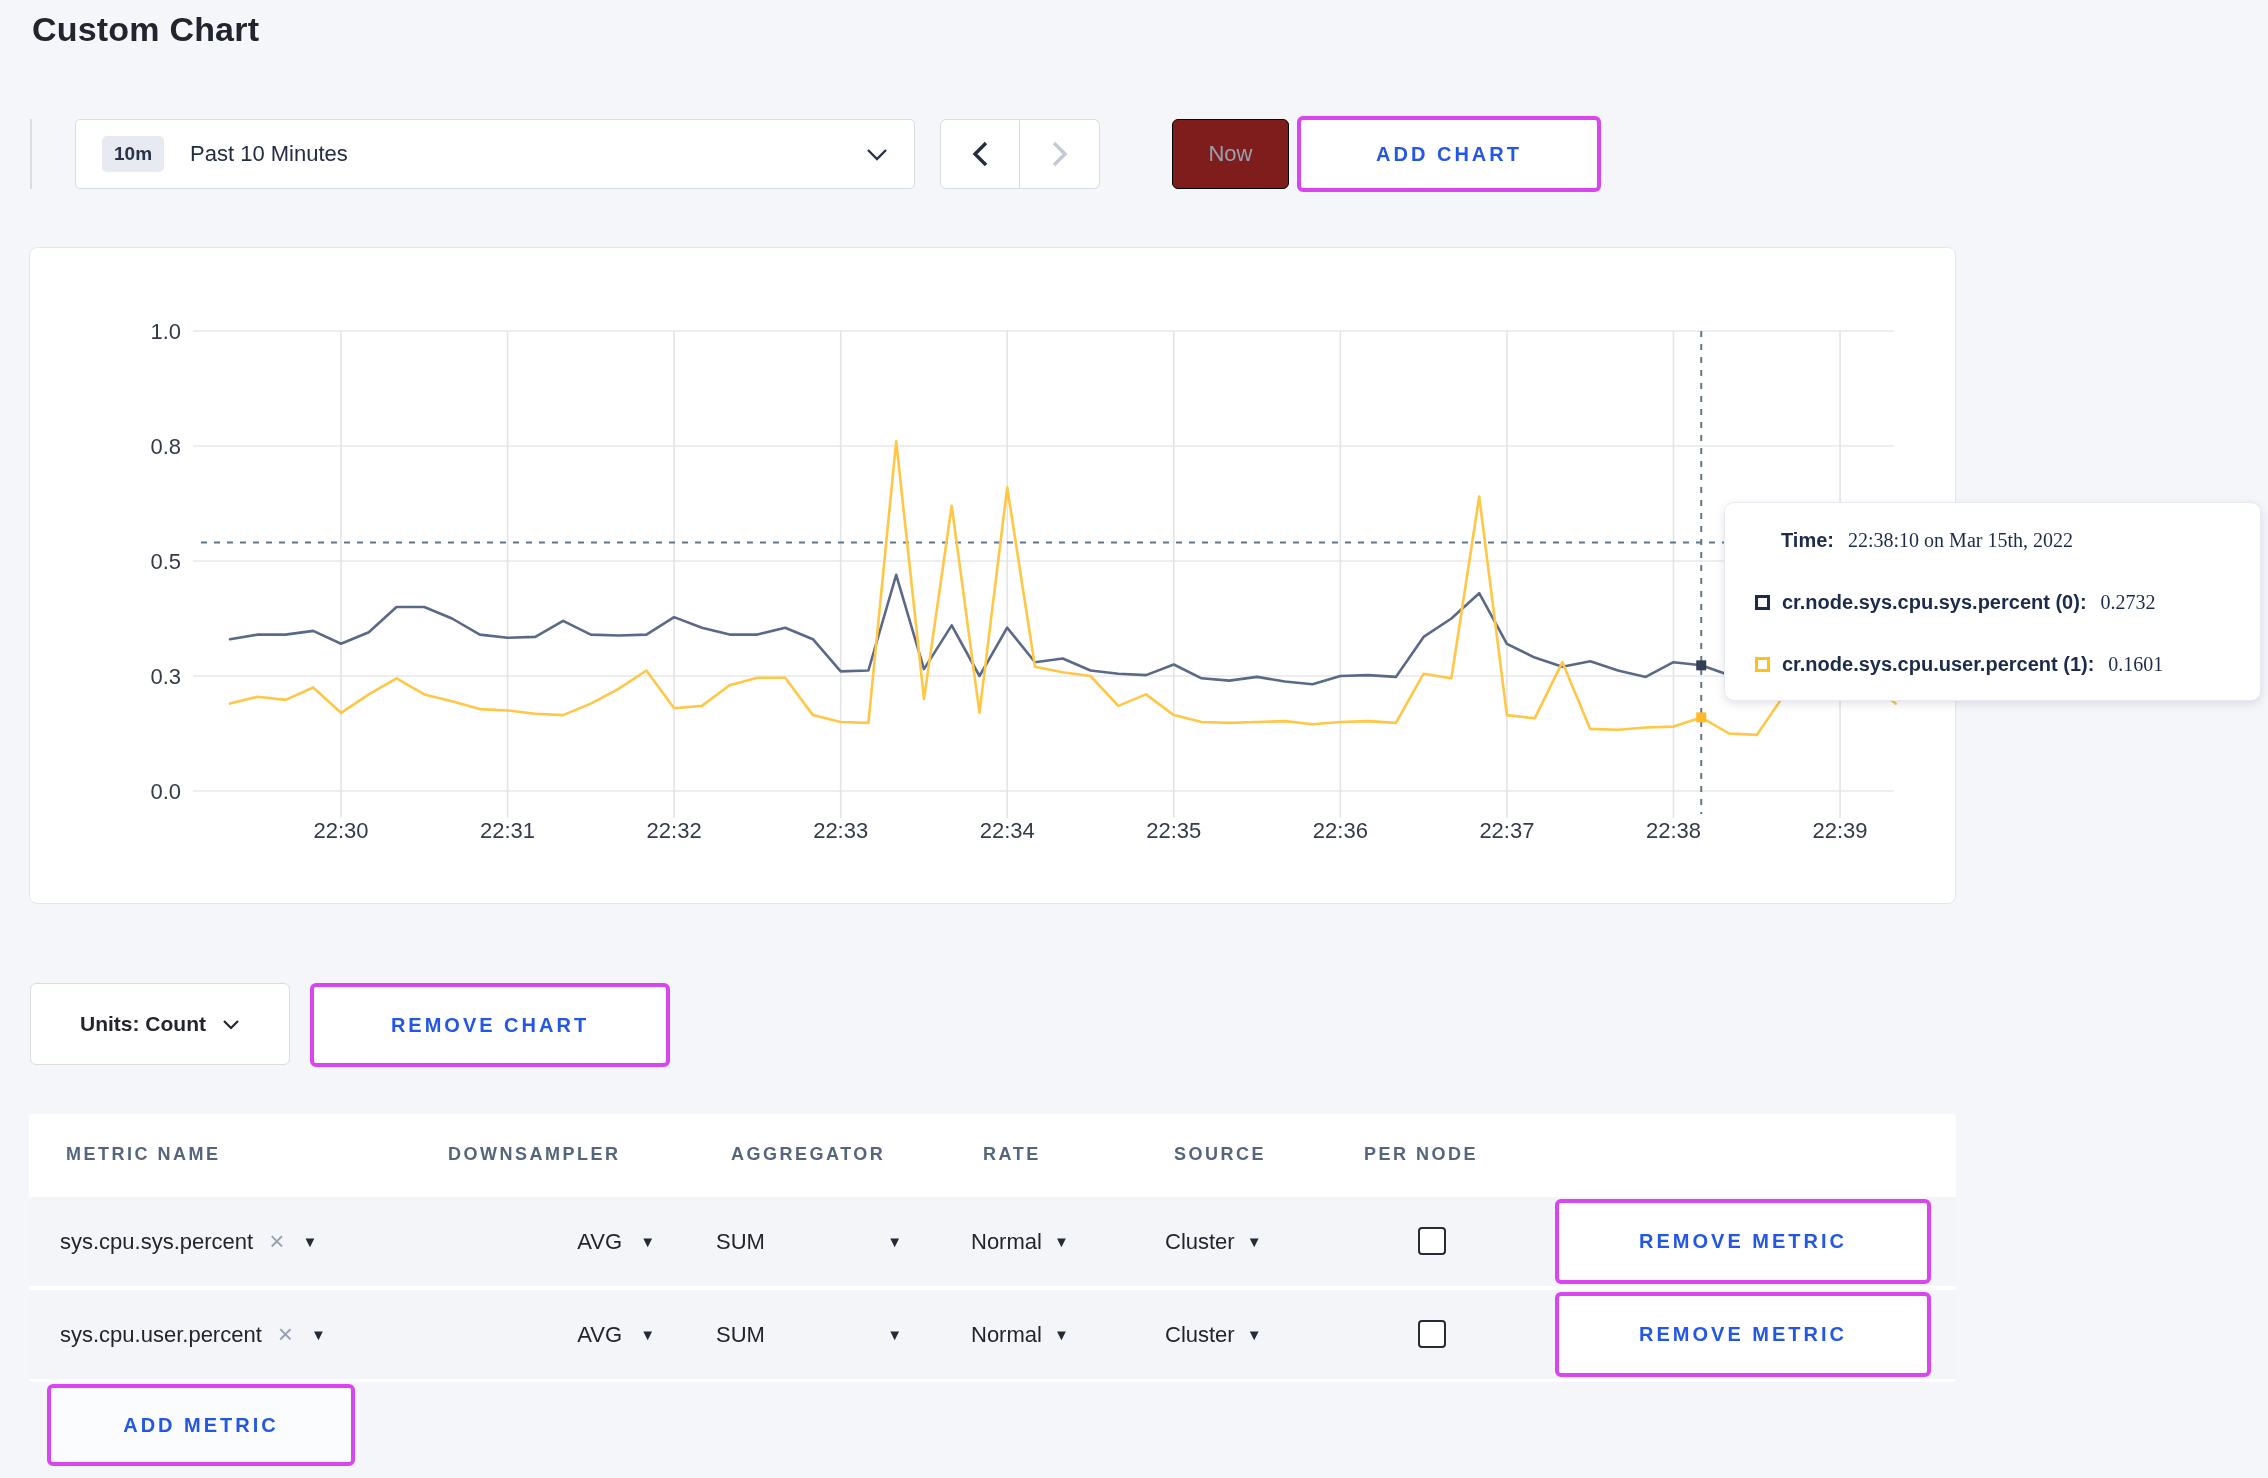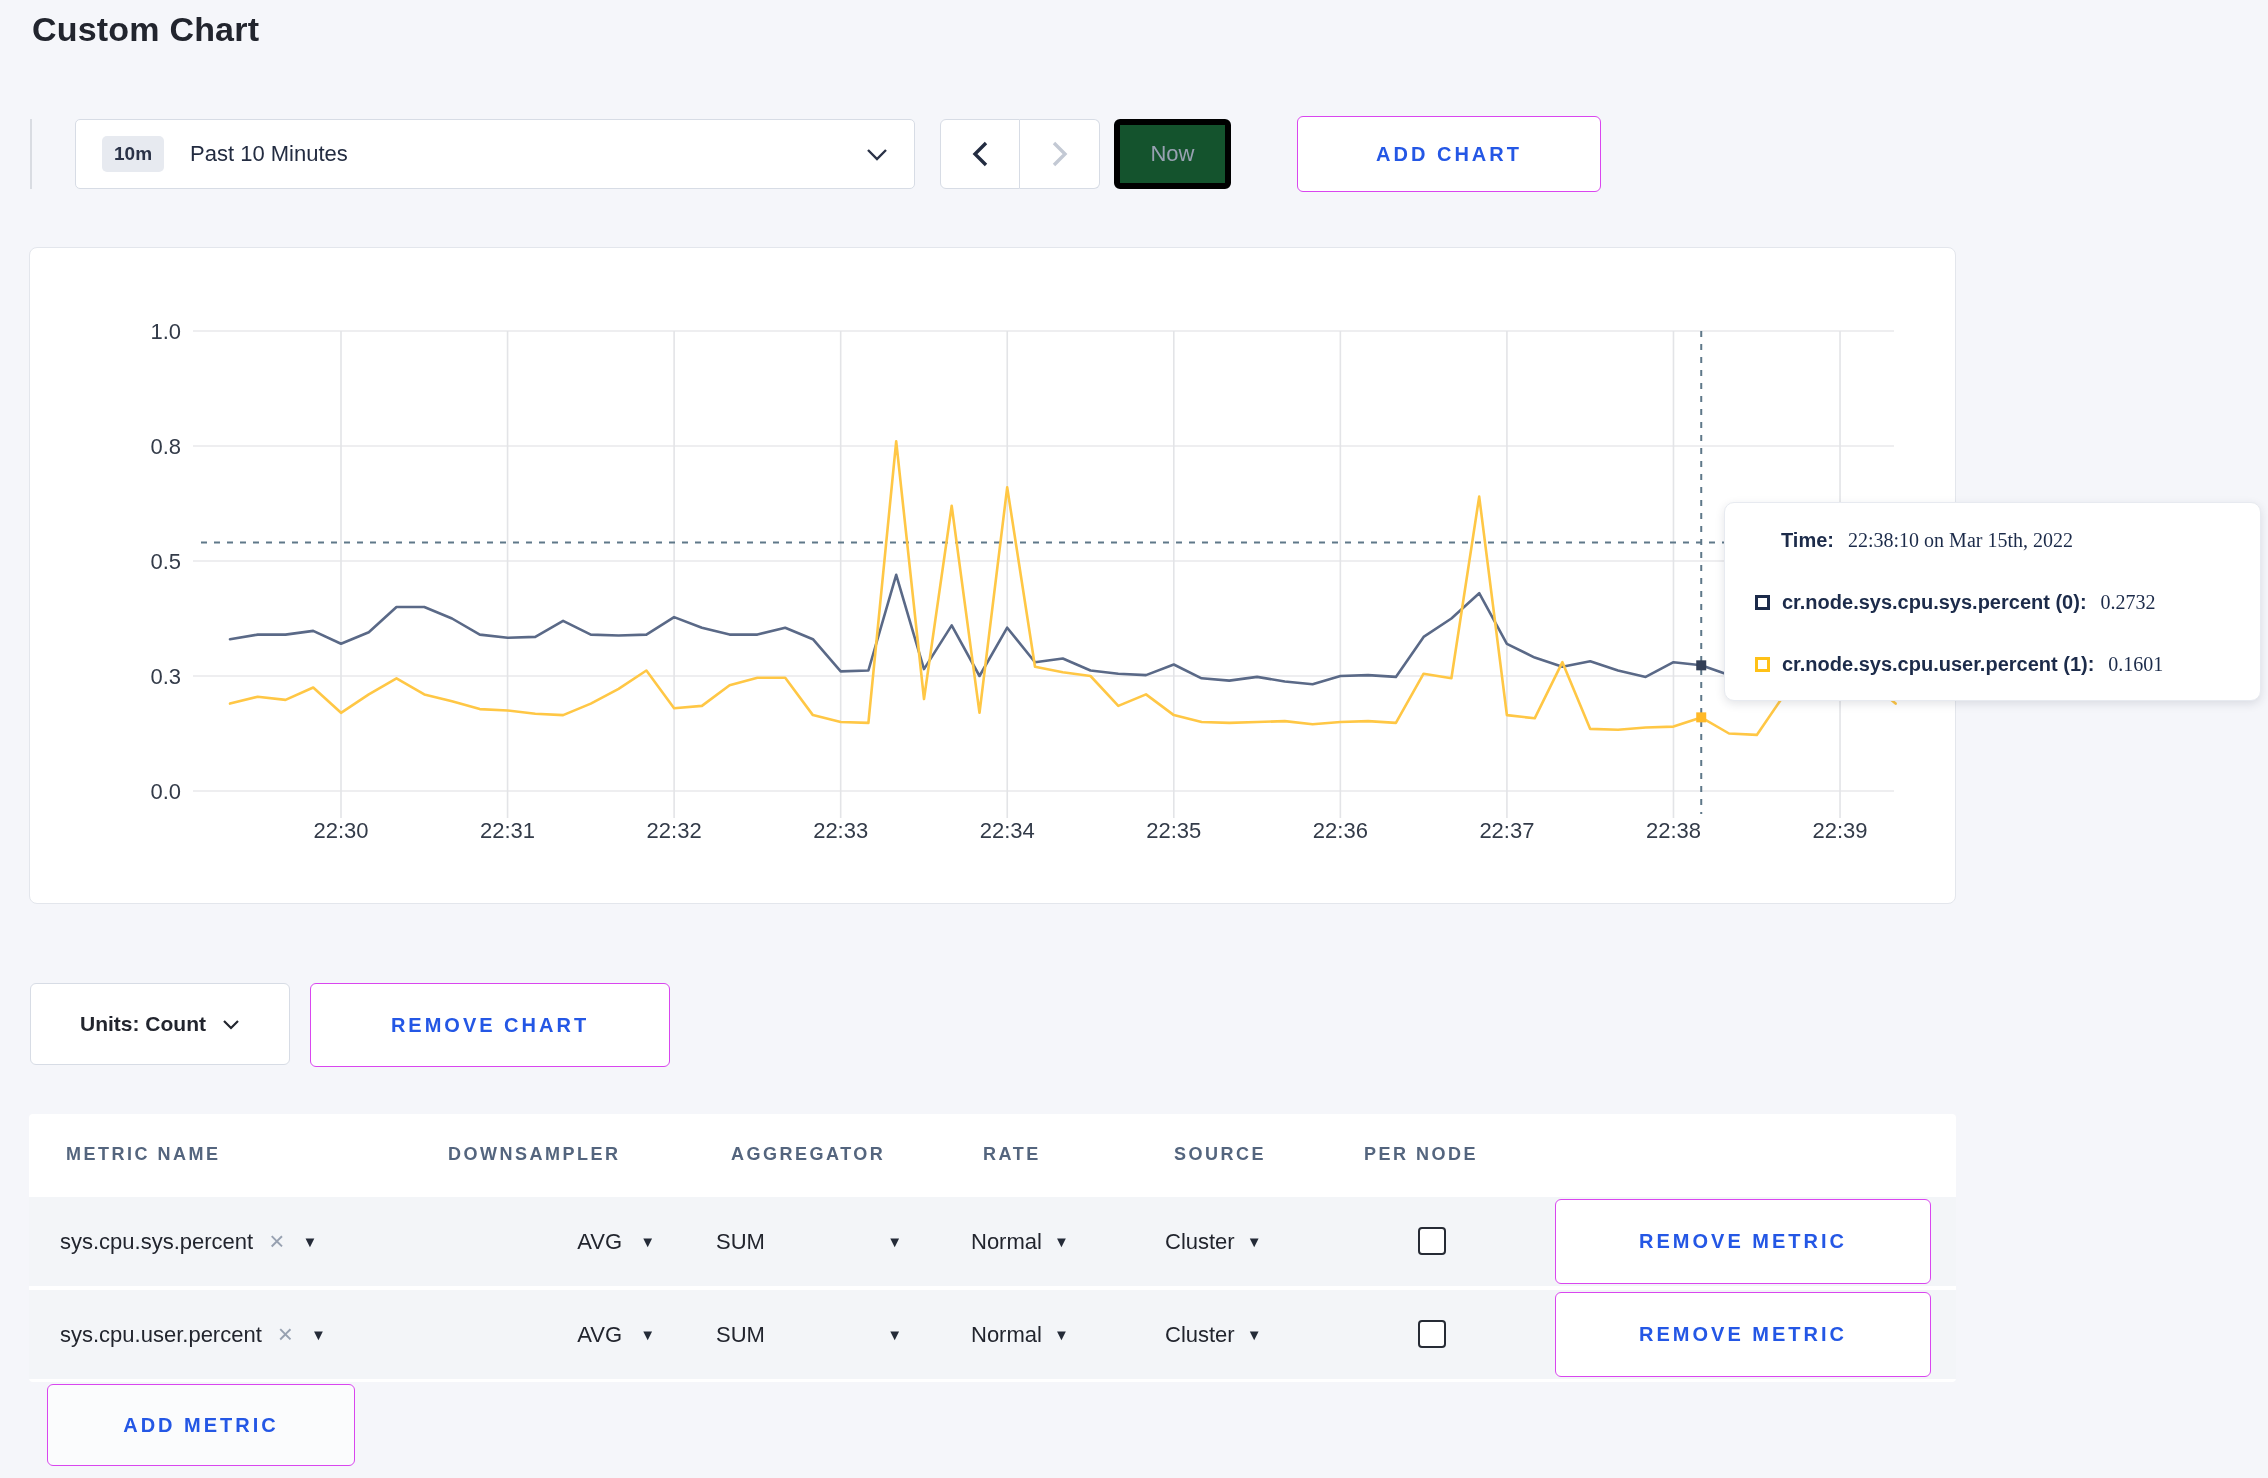--- a/index.html
+++ b/index.html
@@ -22,24 +22,24 @@
   #time-dropdown { left:75px; top:119px; width:840px; height:70px; border-radius:5px; padding:0 26px; cursor:pointer; }
   #time-badge { background:#e7eaf0; border-radius:5px; padding:7px 12px; font-size:19px; font-weight:700; color:#2a3247; }
   #time-label { margin-left:26px; font-size:22px; color:#232c41; }
   #time-chevron { margin-left:auto; }
 
   #arrow-group { left:940px; top:119px; width:160px; height:70px; display:flex; }
   .arrow-btn { width:80px; height:70px; background:#fff; border:1px solid #d7dce5; display:flex; align-items:center; justify-content:center; cursor:pointer; }
   #prev-button { border-radius:6px 0 0 6px; }
   #next-button { border-radius:0 6px 6px 0; border-left:none; }
 
-  #now-button { left:1114px; top:119px; width:117px; height:70px; background:#14532d; border:6px solid #000000; border-radius:6px;
+  #now-button { left:1172px; top:119px; width:117px; height:70px; background:#7f1d1d; border:1px solid #000000; border-radius:6px;
     font-size:22px; color:#98a1b2; display:flex; align-items:center; justify-content:center; }
 
-  .blue-btn { background:#fff; border:1px solid #d946ef; border-radius:6px; color:#2457e5; font-size:20px; font-weight:600;
+  .blue-btn { background:#fff; border:4px solid #d946ef; border-radius:6px; color:#2457e5; font-size:20px; font-weight:600;
     letter-spacing:3px; display:flex; align-items:center; justify-content:center; cursor:pointer; }
   #add-chart-button { left:1297px; top:116px; width:304px; height:76px; }
 
   
   #chart-card { left:29px; top:247px; width:1927px; height:657px; background:#fff; border:1px solid #e3e6ec; border-radius:8px; }
   #chart-svg { width:1925px; height:655px; display:block; }
   #chart-svg text { font-family:"Liberation Sans", sans-serif; font-size:22px; fill:#333b49; }
 
   
   #chart-tooltip { left:1724px; top:502px; width:537px; height:199px; background:#fff; border:1px solid #e7eaf0; border-radius:10px;

